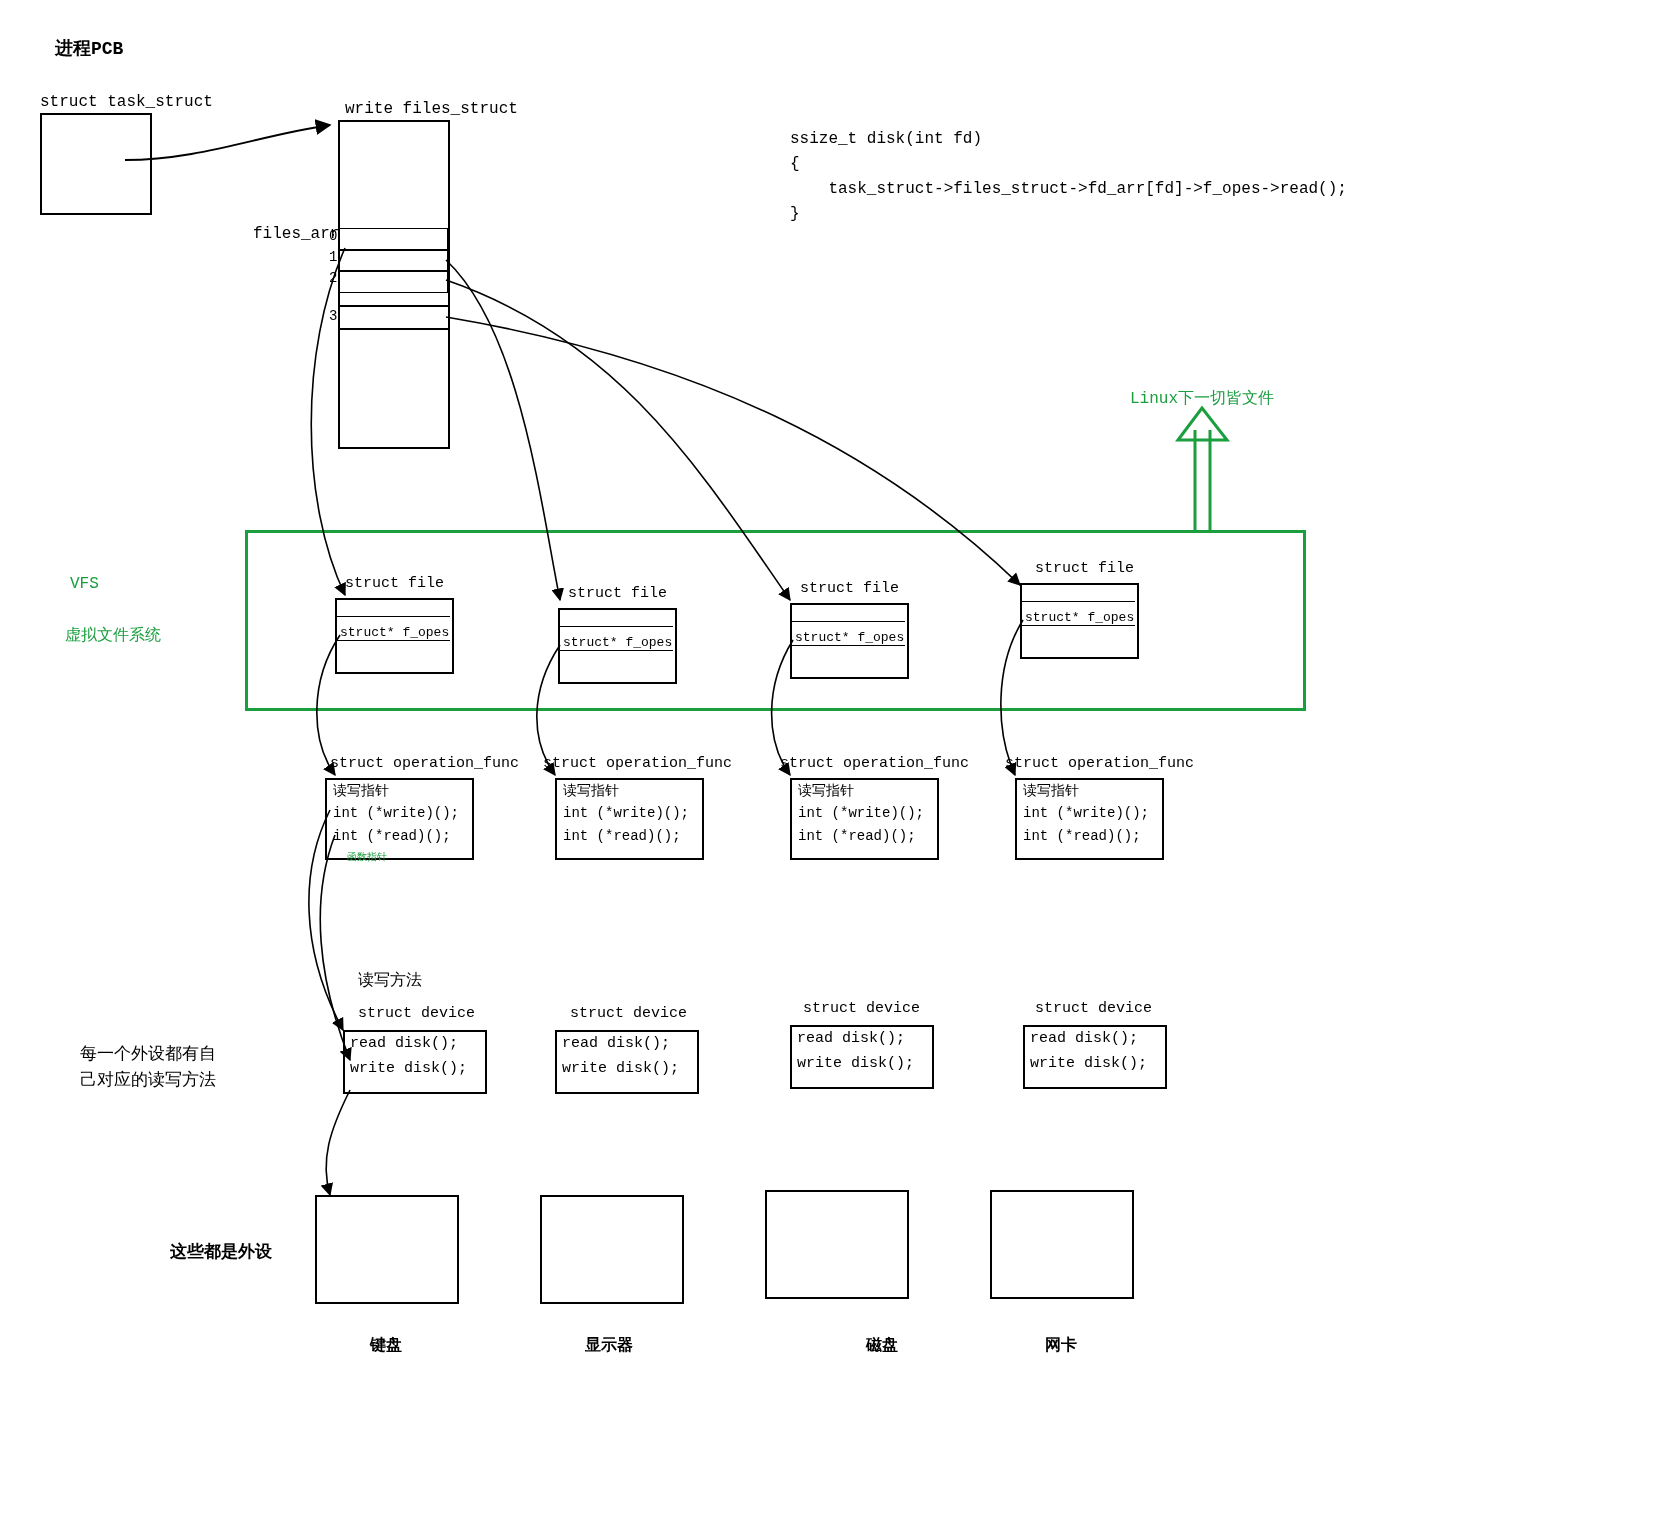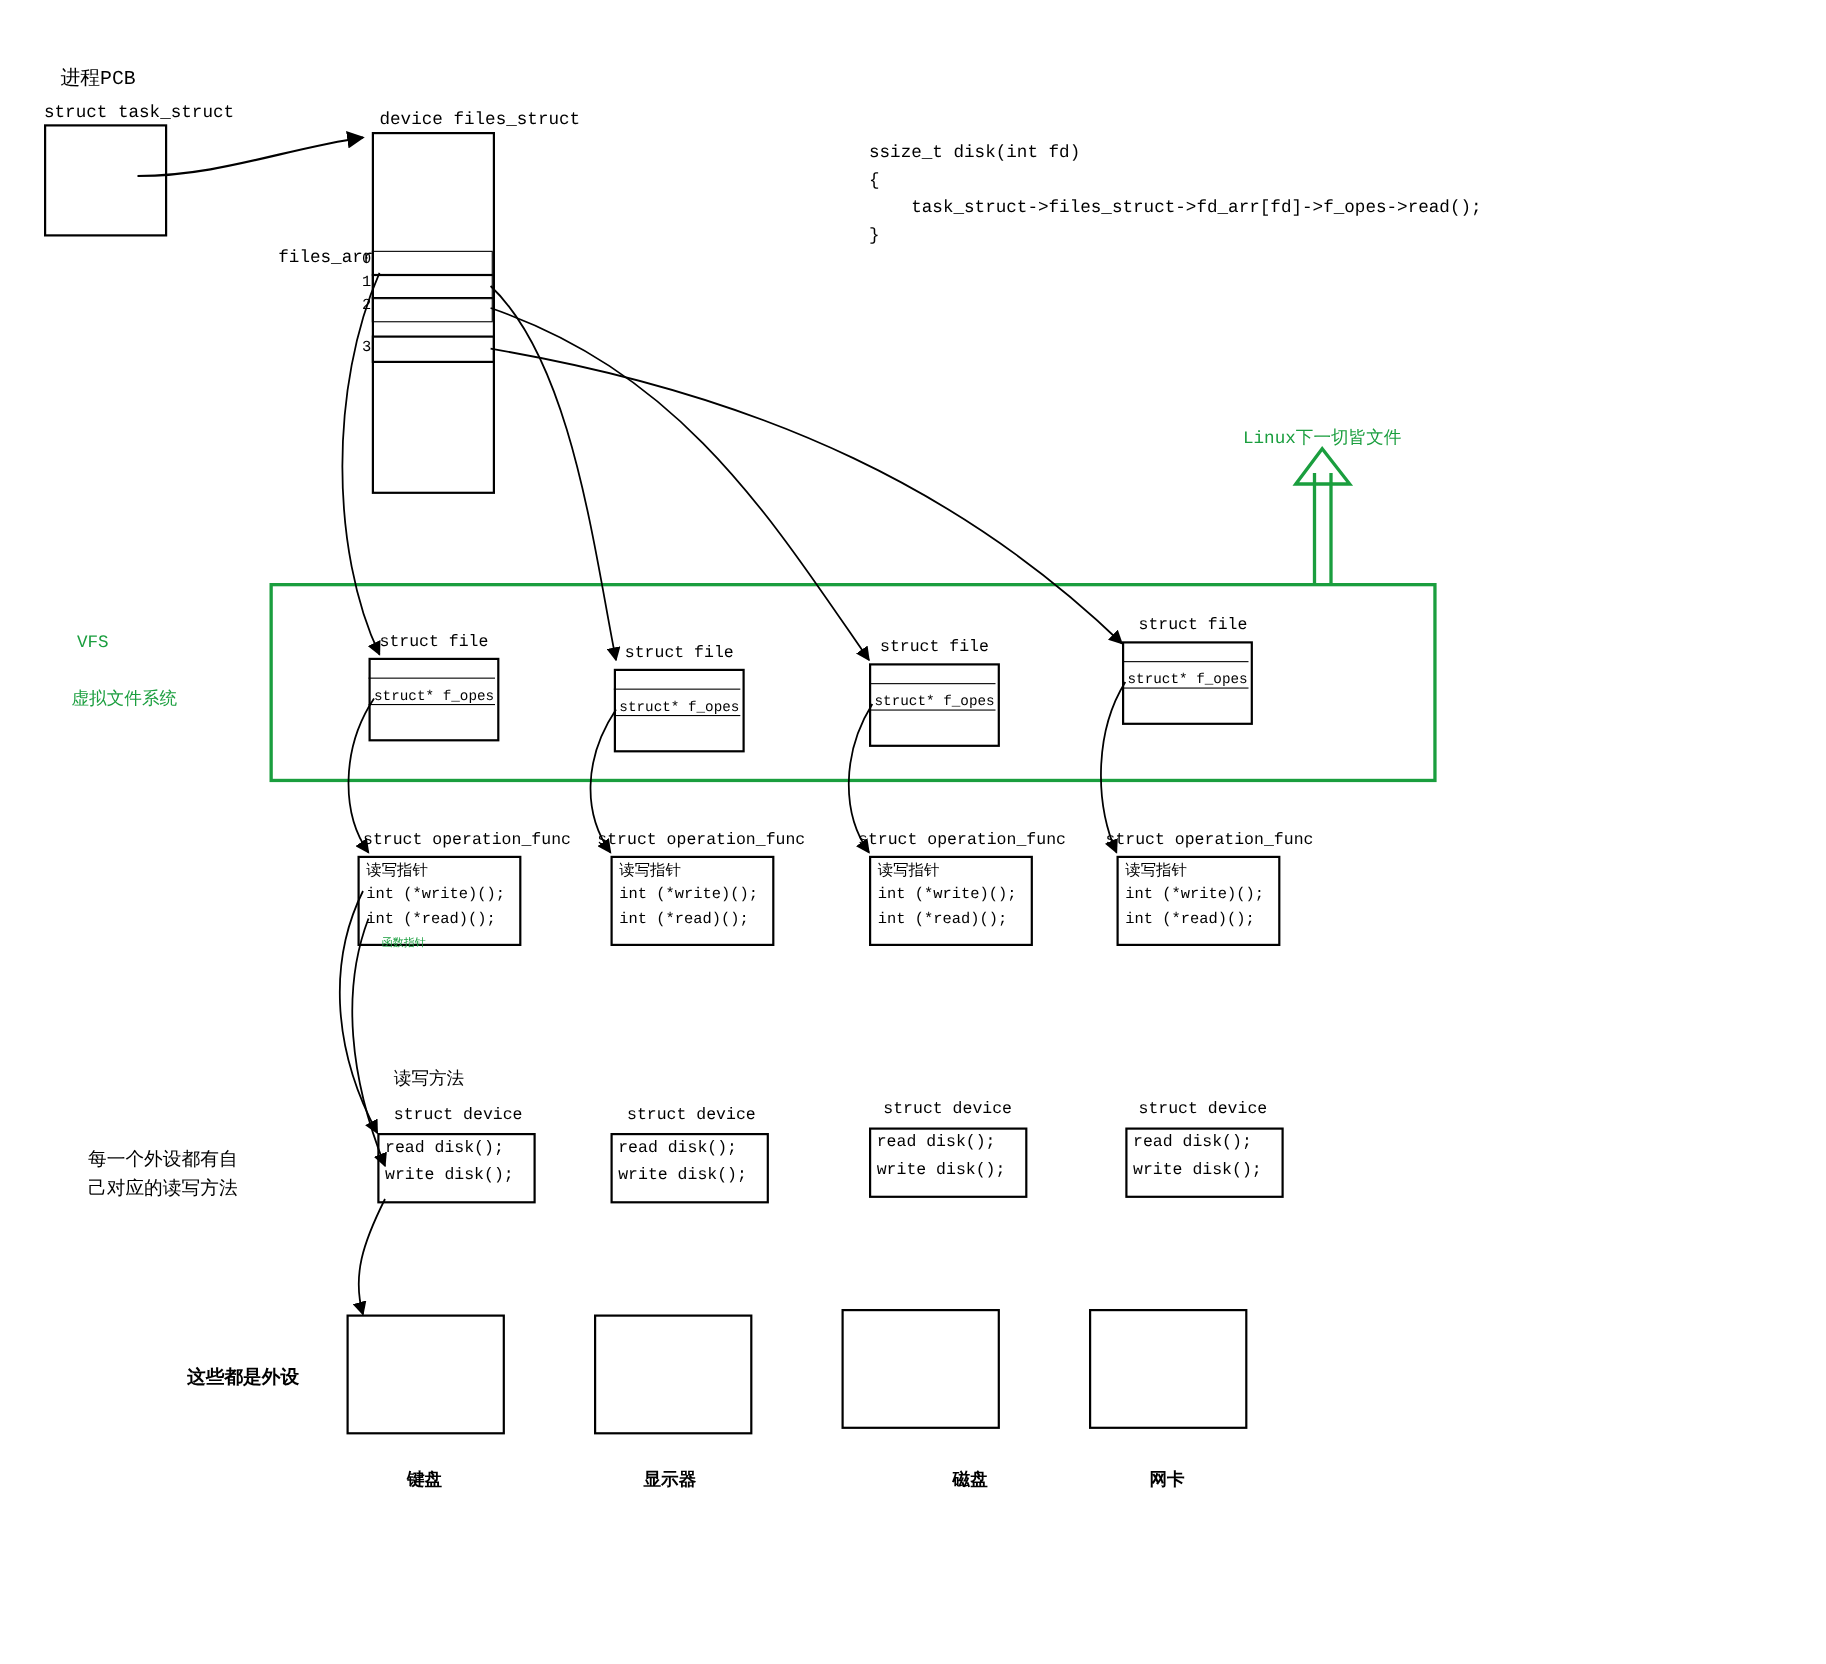--- a/index.html
+++ b/index.html
@@ -8,26 +8,26 @@
   .box{position:absolute;border:2px solid #000;background:#fff;}
   .green{color:#1a9e3e;}
   .vfs-region{position:absolute;border:3px solid #1a9e3e;}
   svg{position:absolute;top:0;left:0;pointer-events:none;}
   .mono-sm{font-size:13px;}
   .fd-row{position:absolute;border:1px solid #000;height:21px;}
 </style>
 </head>
 <body>
 
-<div class="lbl" style="left:55px;top:58px;font-size:18px;font-weight:normal;">进程PCB</div>
+<div class="lbl" style="left:55px;top:36px;font-size:18px;font-weight:bold;">进程PCB</div>
 
 <div class="lbl" style="left:40px;top:93px;">struct task_struct</div>
 <div class="box" style="left:40px;top:113px;width:108px;height:98px;"></div>
 
-<div class="lbl" style="left:345px;top:100px;">device files_struct</div>
+<div class="lbl" style="left:345px;top:100px;">write files_struct</div>
 <div class="box" style="left:338px;top:120px;width:108px;height:325px;"></div>
 <div class="lbl" style="left:253px;top:225px;">files_arr</div>
 
 <div class="fd-row" style="left:338px;top:228px;width:108px;"></div>
 <div class="fd-row" style="left:338px;top:249px;width:108px;"></div>
 <div class="fd-row" style="left:338px;top:270px;width:108px;"></div>
 <div class="fd-row" style="left:338px;top:305px;width:108px;border-width:2px;"></div>
 <div class="lbl" style="left:329px;top:228px;font-size:14px;">0</div>
 <div class="lbl" style="left:329px;top:249px;font-size:14px;">1</div>
 <div class="lbl" style="left:329px;top:270px;font-size:14px;">2</div>

